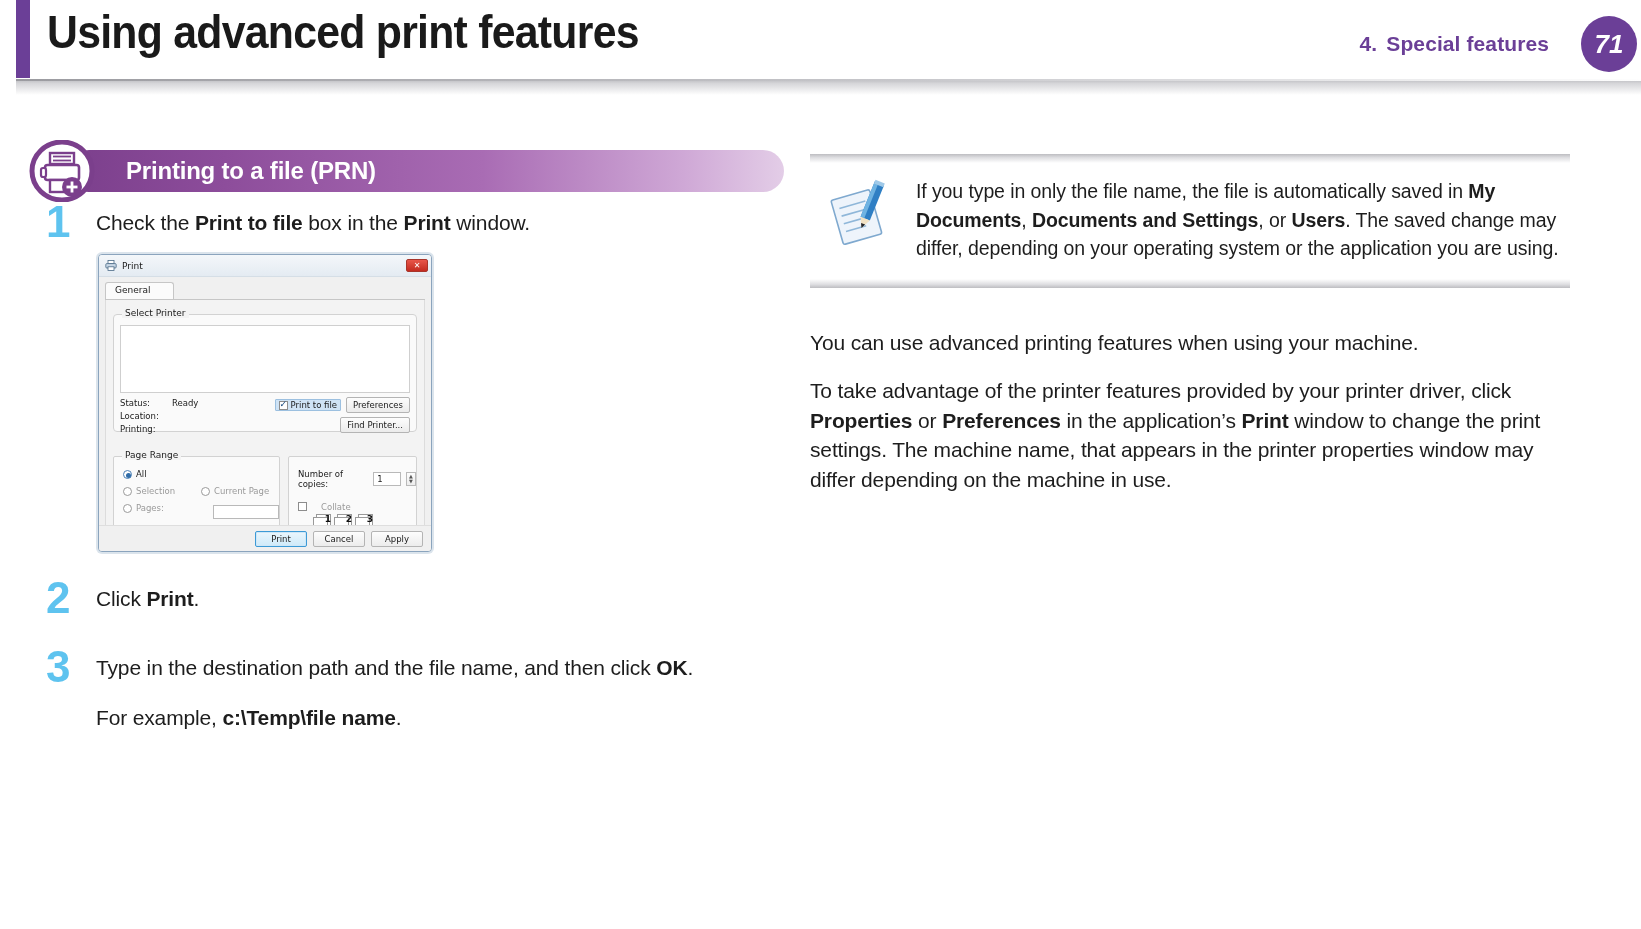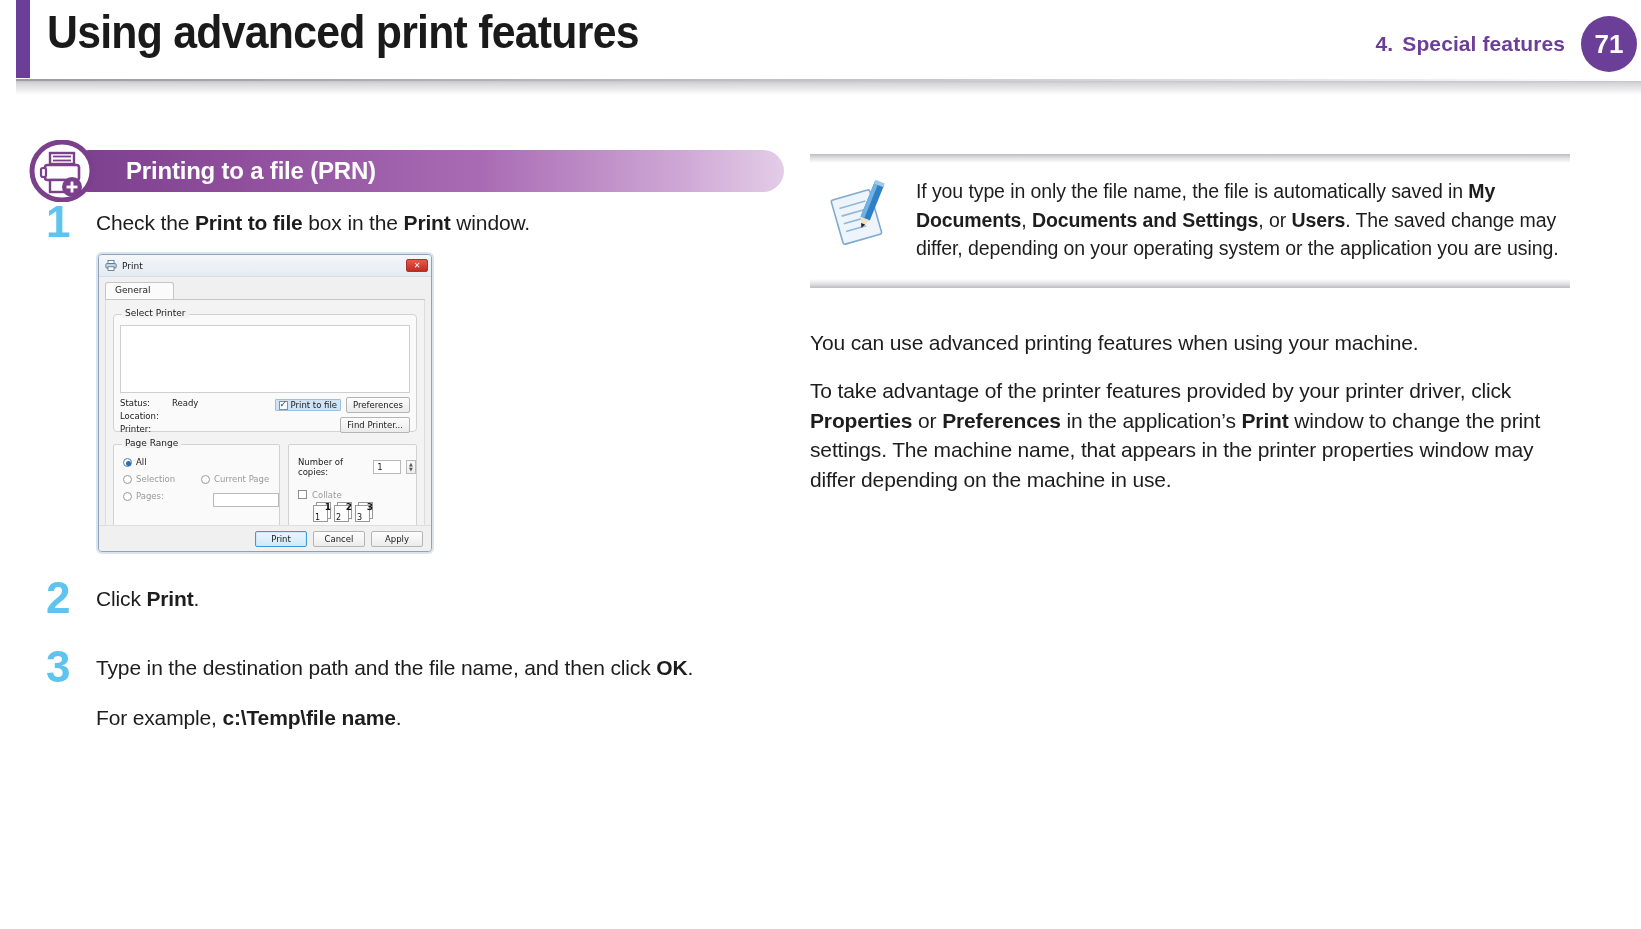--- a/index.html
+++ b/index.html
@@ -22,32 +22,32 @@
   }
   .page-title {
     position: absolute; left: 31px; top: 5px;
     font-size: 46px; font-weight: bold; color: #1a1a1a;
     letter-spacing: -0.8px; white-space: nowrap;
     font-family: "Liberation Sans", sans-serif;
     transform: scaleX(0.93); transform-origin: left center;
   }
   .header-right {
     position: absolute; right: 20px; top: 16px;
-    display: flex; align-items: center; gap: 16px;
+    display: flex; align-items: center; gap: 32px;
   }
   .chapter-label {
     font-size: 21px; font-weight: bold; color: #6b3f97;
     white-space: nowrap; letter-spacing: 0.1px;
   }
   .chapter-label .num { margin-right: 9px; }
   .page-number-badge {
     width: 56px; height: 56px; border-radius: 50%;
     background: #6b3f97; color: #fff;
     display: flex; align-items: center; justify-content: center;
-    font-size: 26px; font-weight: bold;
+    font-size: 26px; font-weight: bold; font-style: italic;
   }
   .header-rule {
     position: absolute; left: 0; top: 79px; width: 1641px; height: 16px;
     background: linear-gradient(to bottom, #b9b9bd 0%, #d6d6d9 28%, #ffffff 100%);
   }
   .header-rule:after{
     content:""; position:absolute; left:0; top:0; width:100%; height:2px;
     background: linear-gradient(to right,#9b9ba0 0%, #c8c8cc 55%, #ffffff 100%);
   }
 
@@ -164,21 +164,21 @@
   .chk-box.checked:after {
     content: "✓"; position: absolute; left: 0px; top: -3px; font-size: 9px; color: #14487f;
   }
   .chk-label { font-size: 8.5px; color: #1a1a1a; }
   .btn {
     display: inline-block; font-size: 8.5px; color: #1a1a1a;
     background: linear-gradient(to bottom,#fdfdfd,#ebebeb);
     border: 1px solid #b4b4b4; border-radius: 2px;
     padding: 2px 6px; margin-top: 3px; text-align: center;
   }
-  .row2 { display: flex; gap: 8px; margin-top: 12px; }
+  .row2 { display: flex; gap: 8px; margin-top: 24px; }
   .half { flex: 1; position: relative; border: 1px solid #d2d2d2; border-radius: 2px; background: #fafafa; height: 95px; }
   .radio-row { display: flex; align-items: center; gap: 4px; margin: 0 0 7px 9px; }
   .radio {
     width: 9px; height: 9px; border-radius: 50%; background: #fff;
     border: 1px solid #9a9a9a; display: inline-block; position: relative;
   }
   .radio.on { border-color: #4a7fb5; }
   .radio.on:after {
     content: ""; position: absolute; left: 2px; top: 2px; width: 5px; height: 5px;
     border-radius: 50%; background: #2f6ca8;
@@ -192,21 +192,21 @@
   .copies-row { display: flex; align-items: center; gap: 5px; margin: 12px 0 0 9px; font-size: 8.5px; color: #1a1a1a; }
   .copies-field {
     width: 30px; height: 14px; background: #fff; border: 1px solid #b9b9b9;
     font-size: 8.5px; text-align: left; padding-left: 3px; line-height: 13px;
   }
   .spinner {
     width: 11px; height: 14px; border: 1px solid #b9b9b9; background: linear-gradient(to bottom,#fcfcfc,#ededed);
     display: flex; flex-direction: column; align-items: center; justify-content: center;
     font-size: 5px; line-height: 5px; color: #555;
   }
-  .collate-row { display: flex; align-items: flex-start; gap: 5px; margin: 13px 0 0 9px; }
+  .collate-row { display: flex; align-items: flex-start; gap: 14px; margin: 13px 0 0 9px; }
   .collate-icons { display: flex; gap: 3px; margin: 2px 0 0 24px; }
   .pgicon { position: relative; width: 18px; height: 20px; }
   .pgicon .sheet {
     position: absolute; left: 0; top: 3px; width: 15px; height: 17px;
     background: #fff; border: 1px solid #999;
   }
   .pgicon .sheet.back { left: 3px; top: 0px; }
   .pgicon .n1 { position: absolute; left: 2px; bottom: 0px; font-size: 8px; color: #111; }
   .pgicon .n2 { position: absolute; right: 0px; top: 0px; font-size: 9px; font-weight: bold; color: #111; }
   .dlg-footer {
@@ -291,21 +291,21 @@
 
           <div class="dlg-panel">
 
             <div class="group" style="height:118px">
               <span class="group-label">Select Printer</span>
               <div class="printer-list"></div>
               <div class="status-rows">
                 <div class="status-left">
                   <div><span class="lbl">Status:</span><span>Ready</span></div>
                   <div><span class="lbl">Location:</span></div>
-                  <div><span class="lbl">Printer:</span></div>
+                  <div><span class="lbl">Printing:</span></div>
                 </div>
                 <div class="status-right">
                   <div class="chk-row">
                     <span class="chk-highlight">
                       <span class="chk-box checked"></span>
                       <span class="chk-label">Print to file</span>
                     </span>
                     <span class="btn" style="margin-top:0">Preferences</span>
                   </div>
                   <div>

